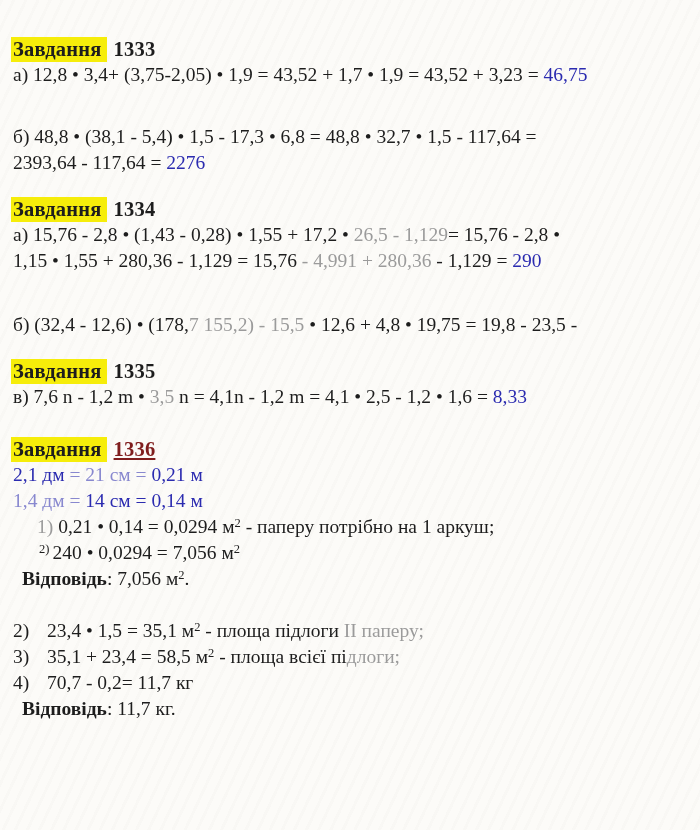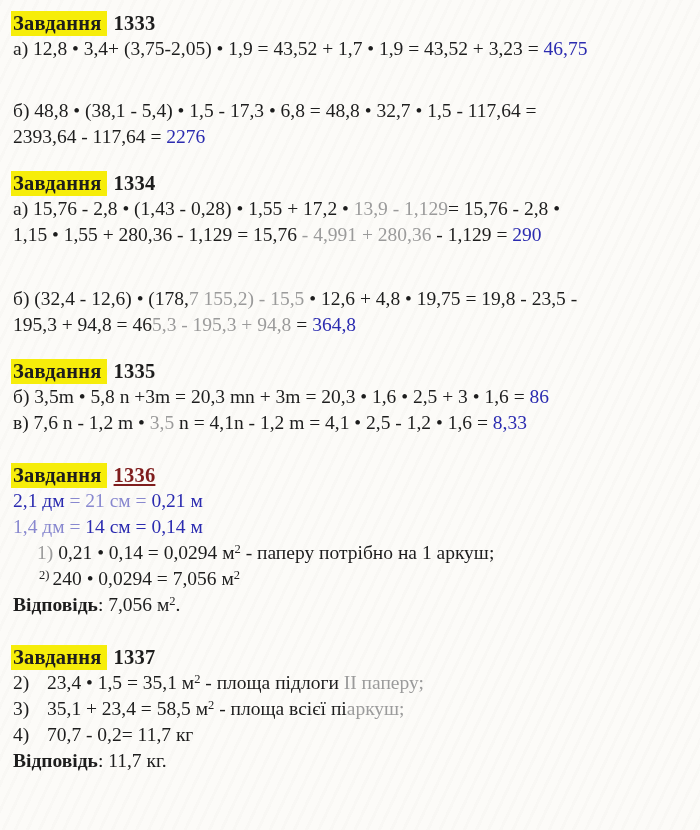--- a/index.html
+++ b/index.html
@@ -11,79 +11,76 @@
   body{
     width:700px;height:830px;overflow:hidden;background:var(--paper);
     color:var(--ink);
     font-family:"Liberation Serif","DejaVu Serif",serif;
     font-size:19.5px;line-height:26px;position:relative;
   }
   .texture{
     position:absolute;inset:0;pointer-events:none;
     background:repeating-linear-gradient(115deg,rgba(90,85,70,0.018) 0 3px,rgba(0,0,0,0) 3px 11px);
   }
-  .page{position:relative;padding:10px 8px 0 13px;}
+  .page{position:relative;padding:36px 8px 0 13px;}
   section{margin:0;}
   .mt20{margin-top:20px;} .mt26{margin-top:26px;}
   .hdr{
     margin:0;font-size:20.5px;line-height:26px;font-weight:bold;
     letter-spacing:0.2px;white-space:nowrap;
   }
   .hl{background:var(--hl);padding:1px 5px 2px 2px;margin-left:-2px;}
   .hnum{margin-left:7px;}
   .hnum-faded{color:#7f1d1d;text-decoration:underline;}
   .line{margin:0;white-space:nowrap;}
   .gap36{margin-top:36px;font-family:Liberation Serif, serif;} .gap30{margin-top:38px;}
   .ind{margin-left:24px;}
   .ind2{margin-left:26px;}
   .num{display:inline-block;width:34px;}
   .c-b{color:var(--blue);}
   .c-bf{color:var(--blue-faded);}
   .c-f{color:var(--faded);}
-  .c-bold{font-weight:bold;}
+  .c-bold{font-weight:bold;margin-left:9px;}
   sup{font-size:12.5px;line-height:0;vertical-align:6px;}
 </style>
 </head>
 <body>
 
 <div class="texture"></div>
 
 <div class="page">
 
   <section>
     <h2 class="hdr"><span class="hl">Завдання</span><span class="hnum">1333</span></h2>
     <p class="line"><span>а) 12,8 • 3,4+ (3,75-2,05) • 1,9 = 43,52 + 1,7 • 1,9 = 43,52 + 3,23 = </span><span class="c-b">46,75</span></p>
     <p class="line gap36"><span>б) 48,8 • (38,1 - 5,4) • 1,5 - 17,3 • 6,8 = 48,8 • 32,7 • 1,5 - 117,64 =</span></p>
     <p class="line"><span>2393,64 - 117,64 = </span><span class="c-b">2276</span></p>
   </section>
 
   <section class="mt20">
     <h2 class="hdr"><span class="hl">Завдання</span><span class="hnum">1334</span></h2>
-    <p class="line"><span>а) 15,76 - 2,8 • (1,43 - 0,28) • 1,55 + 17,2 • </span><span class="c-f">13,9 - 1,129</span><span>= 15,76 - 2,8 •</span></p>
+    <p class="line"><span>а) 15,76 - 2,8 • (1,43 - 0,28) • 1,55 + 17,2 • </span><span class="c-f">26,5 - 1,129</span><span>= 15,76 - 2,8 •</span></p>
     <p class="line"><span>1,15 • 1,55 + 280,36 - 1,129 = 15,76 </span><span class="c-f">- 4,991 + 280,36</span><span> - 1,129 = </span><span class="c-b">290</span></p>
     <p class="line gap30"><span>б) (32,4 - 12,6) • (178,</span><span class="c-f">7 155,2) - 15,5</span><span> • 12,6 + 4,8 • 19,75 = 19,8 - 23,5 -</span></p>
-    <p class="line"><span>195,3 + 94,8 = 46</span><span class="c-f">5,3 - 195,3 + 94,8</span><span> = </span><span class="c-b">364,8</span></p>
   </section>
 
   <section class="mt20">
     <h2 class="hdr"><span class="hl">Завдання</span><span class="hnum">1335</span></h2>
-    <p class="line"><span>б) 3,5m • 5,8 n +3m = 20,3 mn + 3m = 20,3 • 1,6 • 2,5 + 3 • 1,6 = </span><span class="c-b">86</span></p>
     <p class="line"><span>в) 7,6 n - 1,2 m • </span><span class="c-f">3,5</span><span> n = 4,1n - 1,2 m = 4,1 • 2,5 - 1,2 • 1,6 = </span><span class="c-b">8,33</span></p>
   </section>
 
   <section class="mt26">
     <h2 class="hdr"><span class="hl">Завдання</span><span class="hnum hnum-faded">1336</span></h2>
     <p class="line"><span class="c-b">2,1 дм </span><span class="c-bf">= 21 см = </span><span class="c-b">0,21 м</span></p>
     <p class="line"><span class="c-bf">1,4 дм = </span><span class="c-b">14 см = 0,14 м</span></p>
     <p class="line ind"><span class="c-f">1) </span><span>0,21 • 0,14 = 0,0294 м</span><sup>2</sup><span> - паперу потрібно на 1 аркуш;</span></p>
     <p class="line ind2"><sup>2) </sup><span>240 • 0,0294 = 7,056 м</span><sup>2</sup></p>
     <p class="line"><span class="c-bold">Відповідь</span><span>: 7,056 м</span><sup>2</sup><span>.</span></p>
   </section>
 
   <section class="mt26">
-    <h2 class="hdr"><span class="hl">Завдання</span><span class="hnum">1337</span></h2>
     <p class="line"><span class="num">2)</span><span><span>23,4 • 1,5 = 35,1 м</span><sup>2</sup><span> - площа підлоги </span><span class="c-f">ІІ паперу;</span></span></p>
-    <p class="line"><span class="num">3)</span><span><span>35,1 + 23,4 = 58,5 м</span><sup>2</sup><span> - площа всієї пі</span><span class="c-f">аркуш;</span></span></p>
+    <p class="line"><span class="num">3)</span><span><span>35,1 + 23,4 = 58,5 м</span><sup>2</sup><span> - площа всієї пі</span><span class="c-f">длоги;</span></span></p>
     <p class="line"><span class="num">4)</span><span><span>70,7 - 0,2= 11,7 кг</span></span></p>
     <p class="line"><span class="c-bold">Відповідь</span><span>: 11,7 кг.</span></p>
   </section>
 
 </div>
 
 </body></html>

